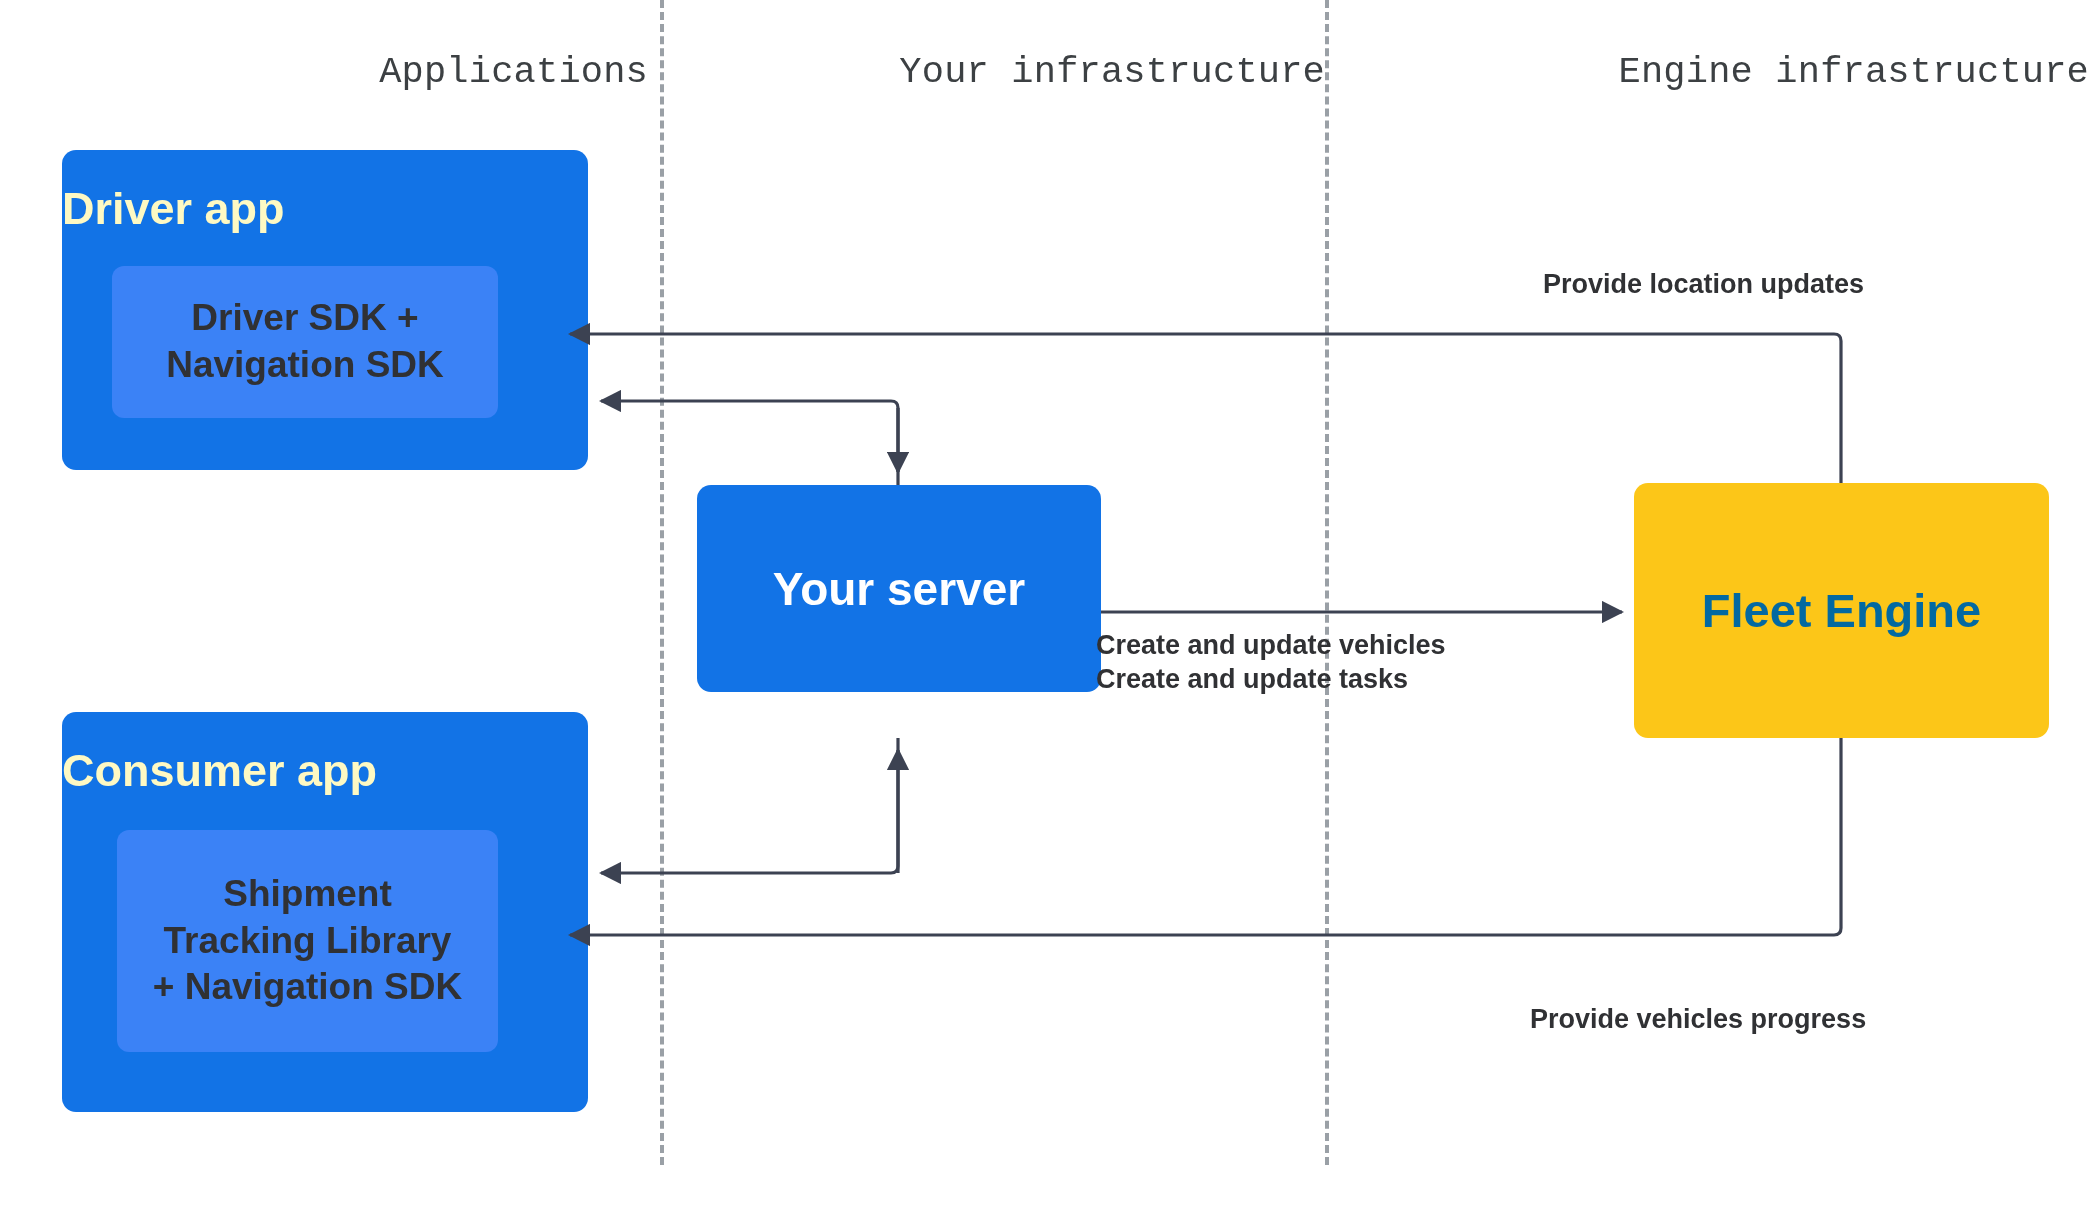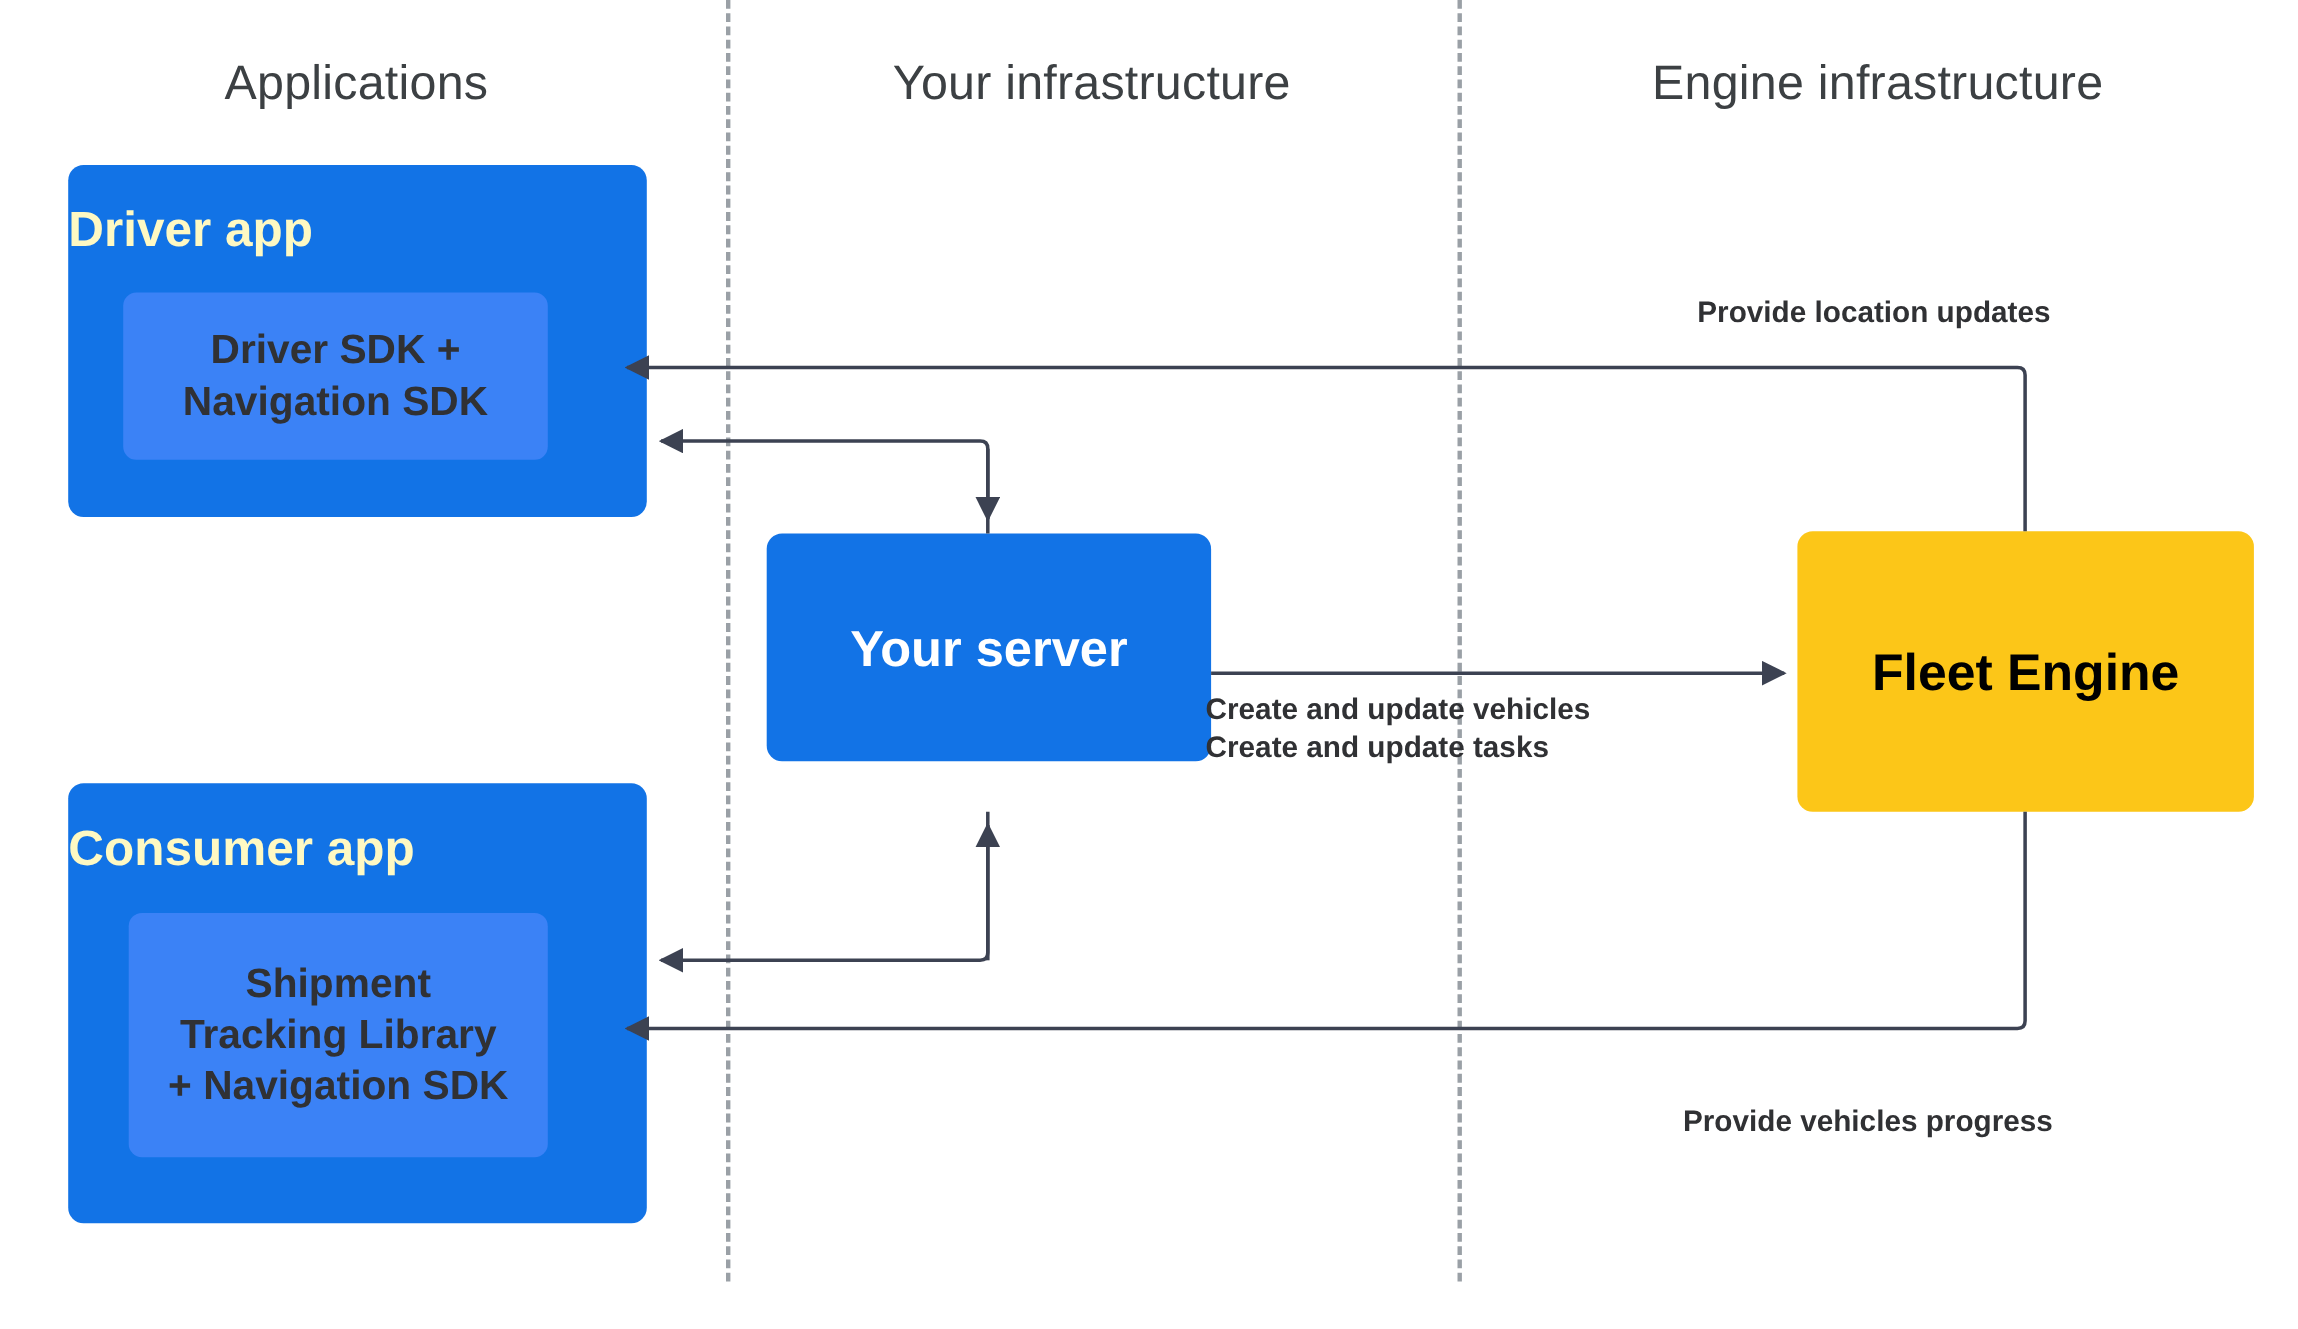--- a/index.html
+++ b/index.html
@@ -16,26 +16,27 @@
     width: 2089px;
     height: 1208px;
     background: #ffffff;
     overflow: hidden;
   }
 
   
   .col-header {
     position: absolute;
     color: #3c4043;
-    font-size: 44px;
+    font-size: 37px;
     font-weight: 400;
     letter-spacing: 0.2px;
     white-space: nowrap;
-    text-align: center;
-    line-height: 1;
+    text-align: right;
+    line-height: 1;
+    font-family: Liberation Mono, monospace;
   }
   #hdr-applications { left: 0px;    top: 54px; width: 648px; }
   #hdr-your-infra   { left: 660px;  top: 54px; width: 665px; }
   #hdr-google-infra { left: 1325px; top: 54px; width: 764px; }
 
   
   .divider {
     position: absolute;
     top: 0px;
     width: 0px;
@@ -111,21 +112,21 @@
     top: 483px;
     width: 415px;
     height: 255px;
     background: #fcc618;
     border-radius: 14px;
     display: flex;
     align-items: center;
     justify-content: center;
   }
   #fleet-engine-label {
-    color: #000000;
+    color: #0369a1;
     font-weight: bold;
     font-size: 47px;
     line-height: 1;
     white-space: nowrap;
   }
 
   
   #arrow-layer {
     position: absolute;
     left: 0;

